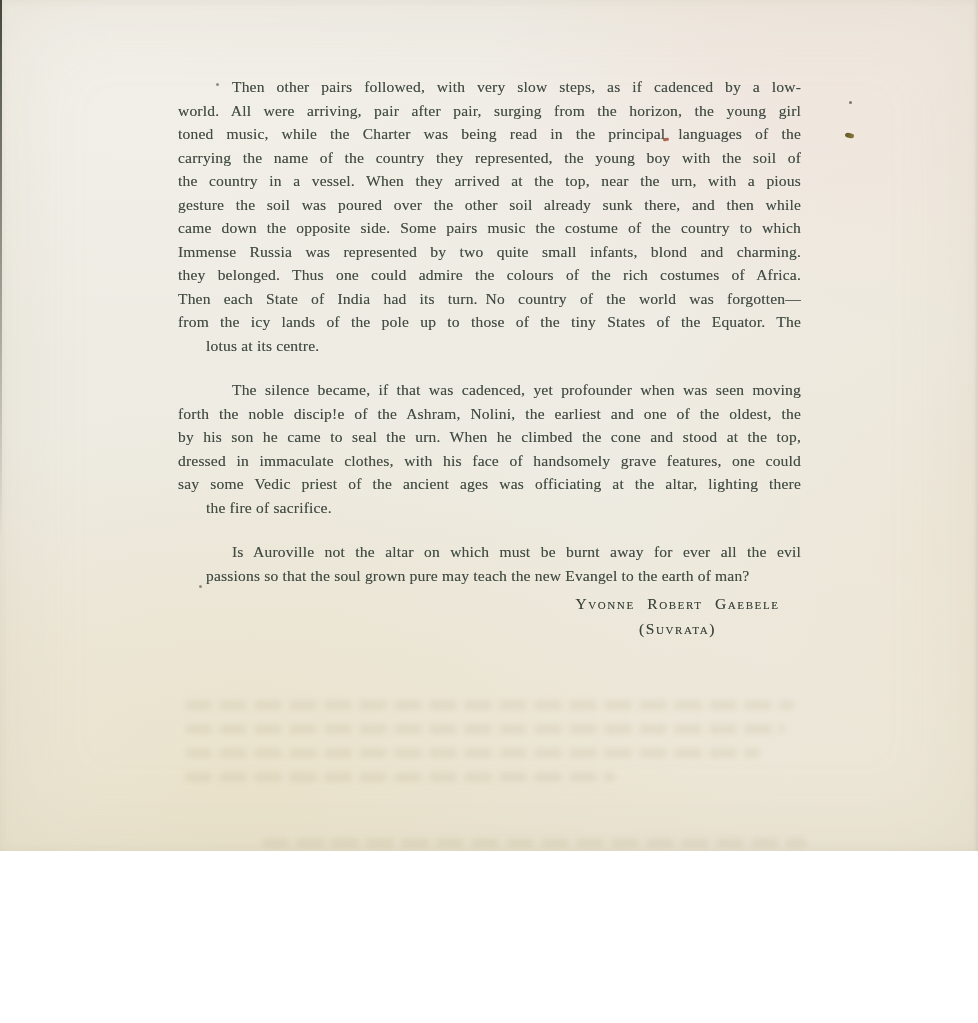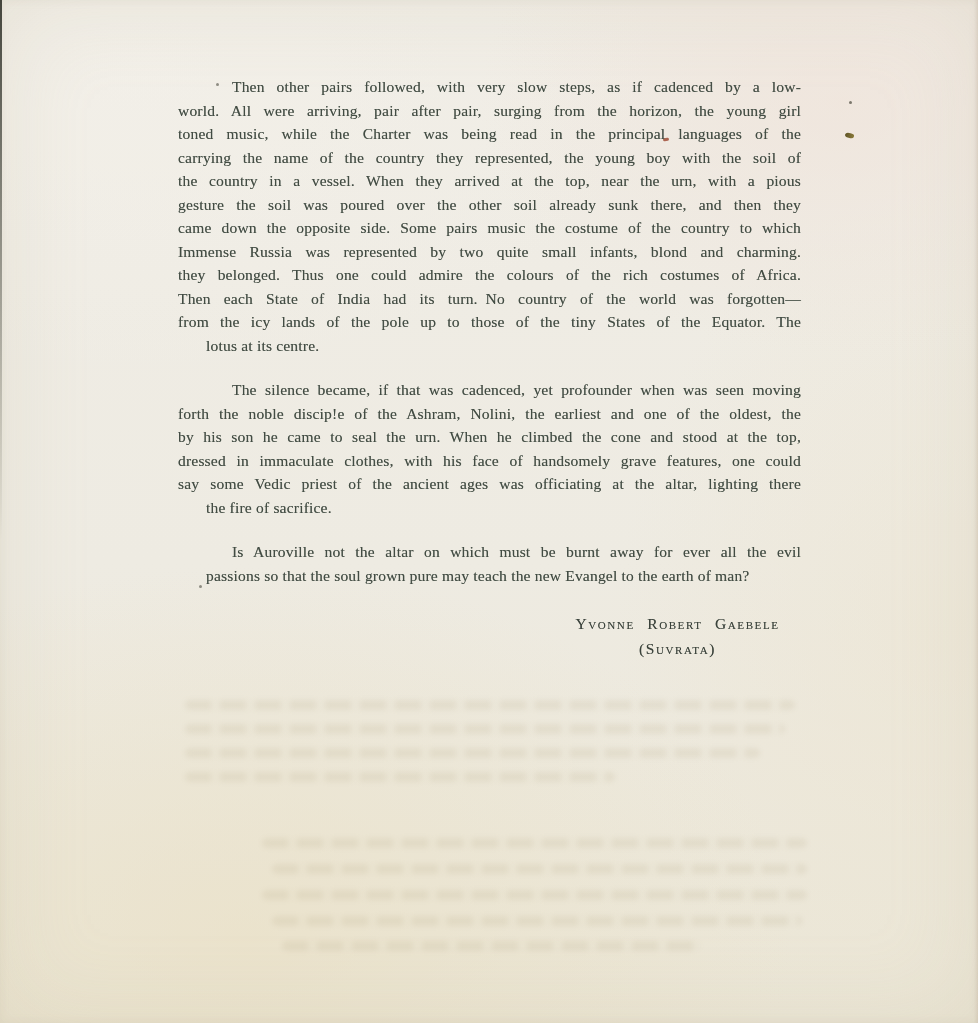--- a/index.html
+++ b/index.html
@@ -8,21 +8,21 @@
 4c43;
   }
   html,body{margin:0;padding:0;}
   body{
     width:978px;height:1023px;
     font-family:"Liberation Serif","DejaVu Serif",serif;
     overflow:hidden;
   }
   .page{
     position:relative;
-    width:978px;height:1023px;
+    width:978px;height:851px;
     background:
       radial-gradient(ellipse 520px 360px at 86% 10%, rgba(240,222,212,0.45), transparent 70%),
       radial-gradient(ellipse 700px 420px at 15% 6%, rgba(244,241,234,0.6), transparent 75%),
       radial-gradient(ellipse 760px 520px at 25% 92%, rgba(233,222,192,0.5), transparent 72%),
       radial-gradient(ellipse 460px 640px at 96% 62%, rgba(236,227,206,0.45), transparent 70%),
       linear-gradient(180deg,#f0ede6 0%,#eeebe2 55%,#ebe6d6 100%);
     box-shadow:
       inset 0 0 90px rgba(190,178,148,0.20),
       inset 0 0 10px rgba(172,162,132,0.14);
     overflow:hidden;
@@ -43,21 +43,21 @@
     height:23.5px;line-height:23.5px;
     font-size:15.5px;letter-spacing:0.2px;
     text-align:justify;text-align-last:justify;
     text-shadow:0.1px 0.1px 0.45px rgba(62,74,64,0.5);
     white-space:normal;
   }
   .line.last{text-align-last:left;margin-left:28px;}
   .para .line:first-child{text-indent:54px;}
   .para + .para{margin-top:21px;}
   .signature{
-    margin-top:24px;margin-left:342px;width:315px;
+    margin-top:4px;margin-left:342px;width:315px;
     text-align:center;color:var(--sig-ink,#3a423b);
   }
   .sig-name,.sig-alias{
     font-size:15.5px;line-height:25px;
     font-variant:small-caps;
     letter-spacing:1.6px;
     text-shadow:0.1px 0.1px 0.45px rgba(55,64,56,0.5);
   }
   .sig-name{word-spacing:7px;}
   
@@ -99,21 +99,21 @@
   <div class="speck speck-dot" style="left:199px;top:585px;"></div>
 
   <div class="text-block">
     <div id="paragraphs">
         <div class="para">
           <div class="line">Then other pairs followed, with very slow steps, as if cadenced by a low-</div>
           <div class="line">world. All were arriving, pair after pair, surging from the horizon, the young girl</div>
           <div class="line">toned music, while the Charter was being read in the principal languages of the</div>
           <div class="line">carrying the name of the country they represented, the young boy with the soil of</div>
           <div class="line">the country in a vessel. When they arrived at the top, near the urn, with a pious</div>
-          <div class="line">gesture the soil was poured over the other soil already sunk there, and then they</div>
+          <div class="line">gesture the soil was poured over the other soil already sunk there, and then while</div>
           <div class="line">came down the opposite side. Some pairs music the costume of the country to which</div>
           <div class="line">Immense Russia was represented by two quite small infants, blond and charming.</div>
           <div class="line">they belonged. Thus one could admire the colours of the rich costumes of Africa.</div>
           <div class="line">Then each State of India had its turn. No country of the world was forgotten—</div>
           <div class="line">from the icy lands of the pole up to those of the tiny States of the Equator. The</div>
           <div class="line last">lotus at its centre.</div>
         </div>
         <div class="para">
           <div class="line">The silence became, if that was cadenced, yet profounder when was seen moving</div>
           <div class="line">forth the noble discip!e of the Ashram, Nolini, the earliest and one of the oldest, the</div>

